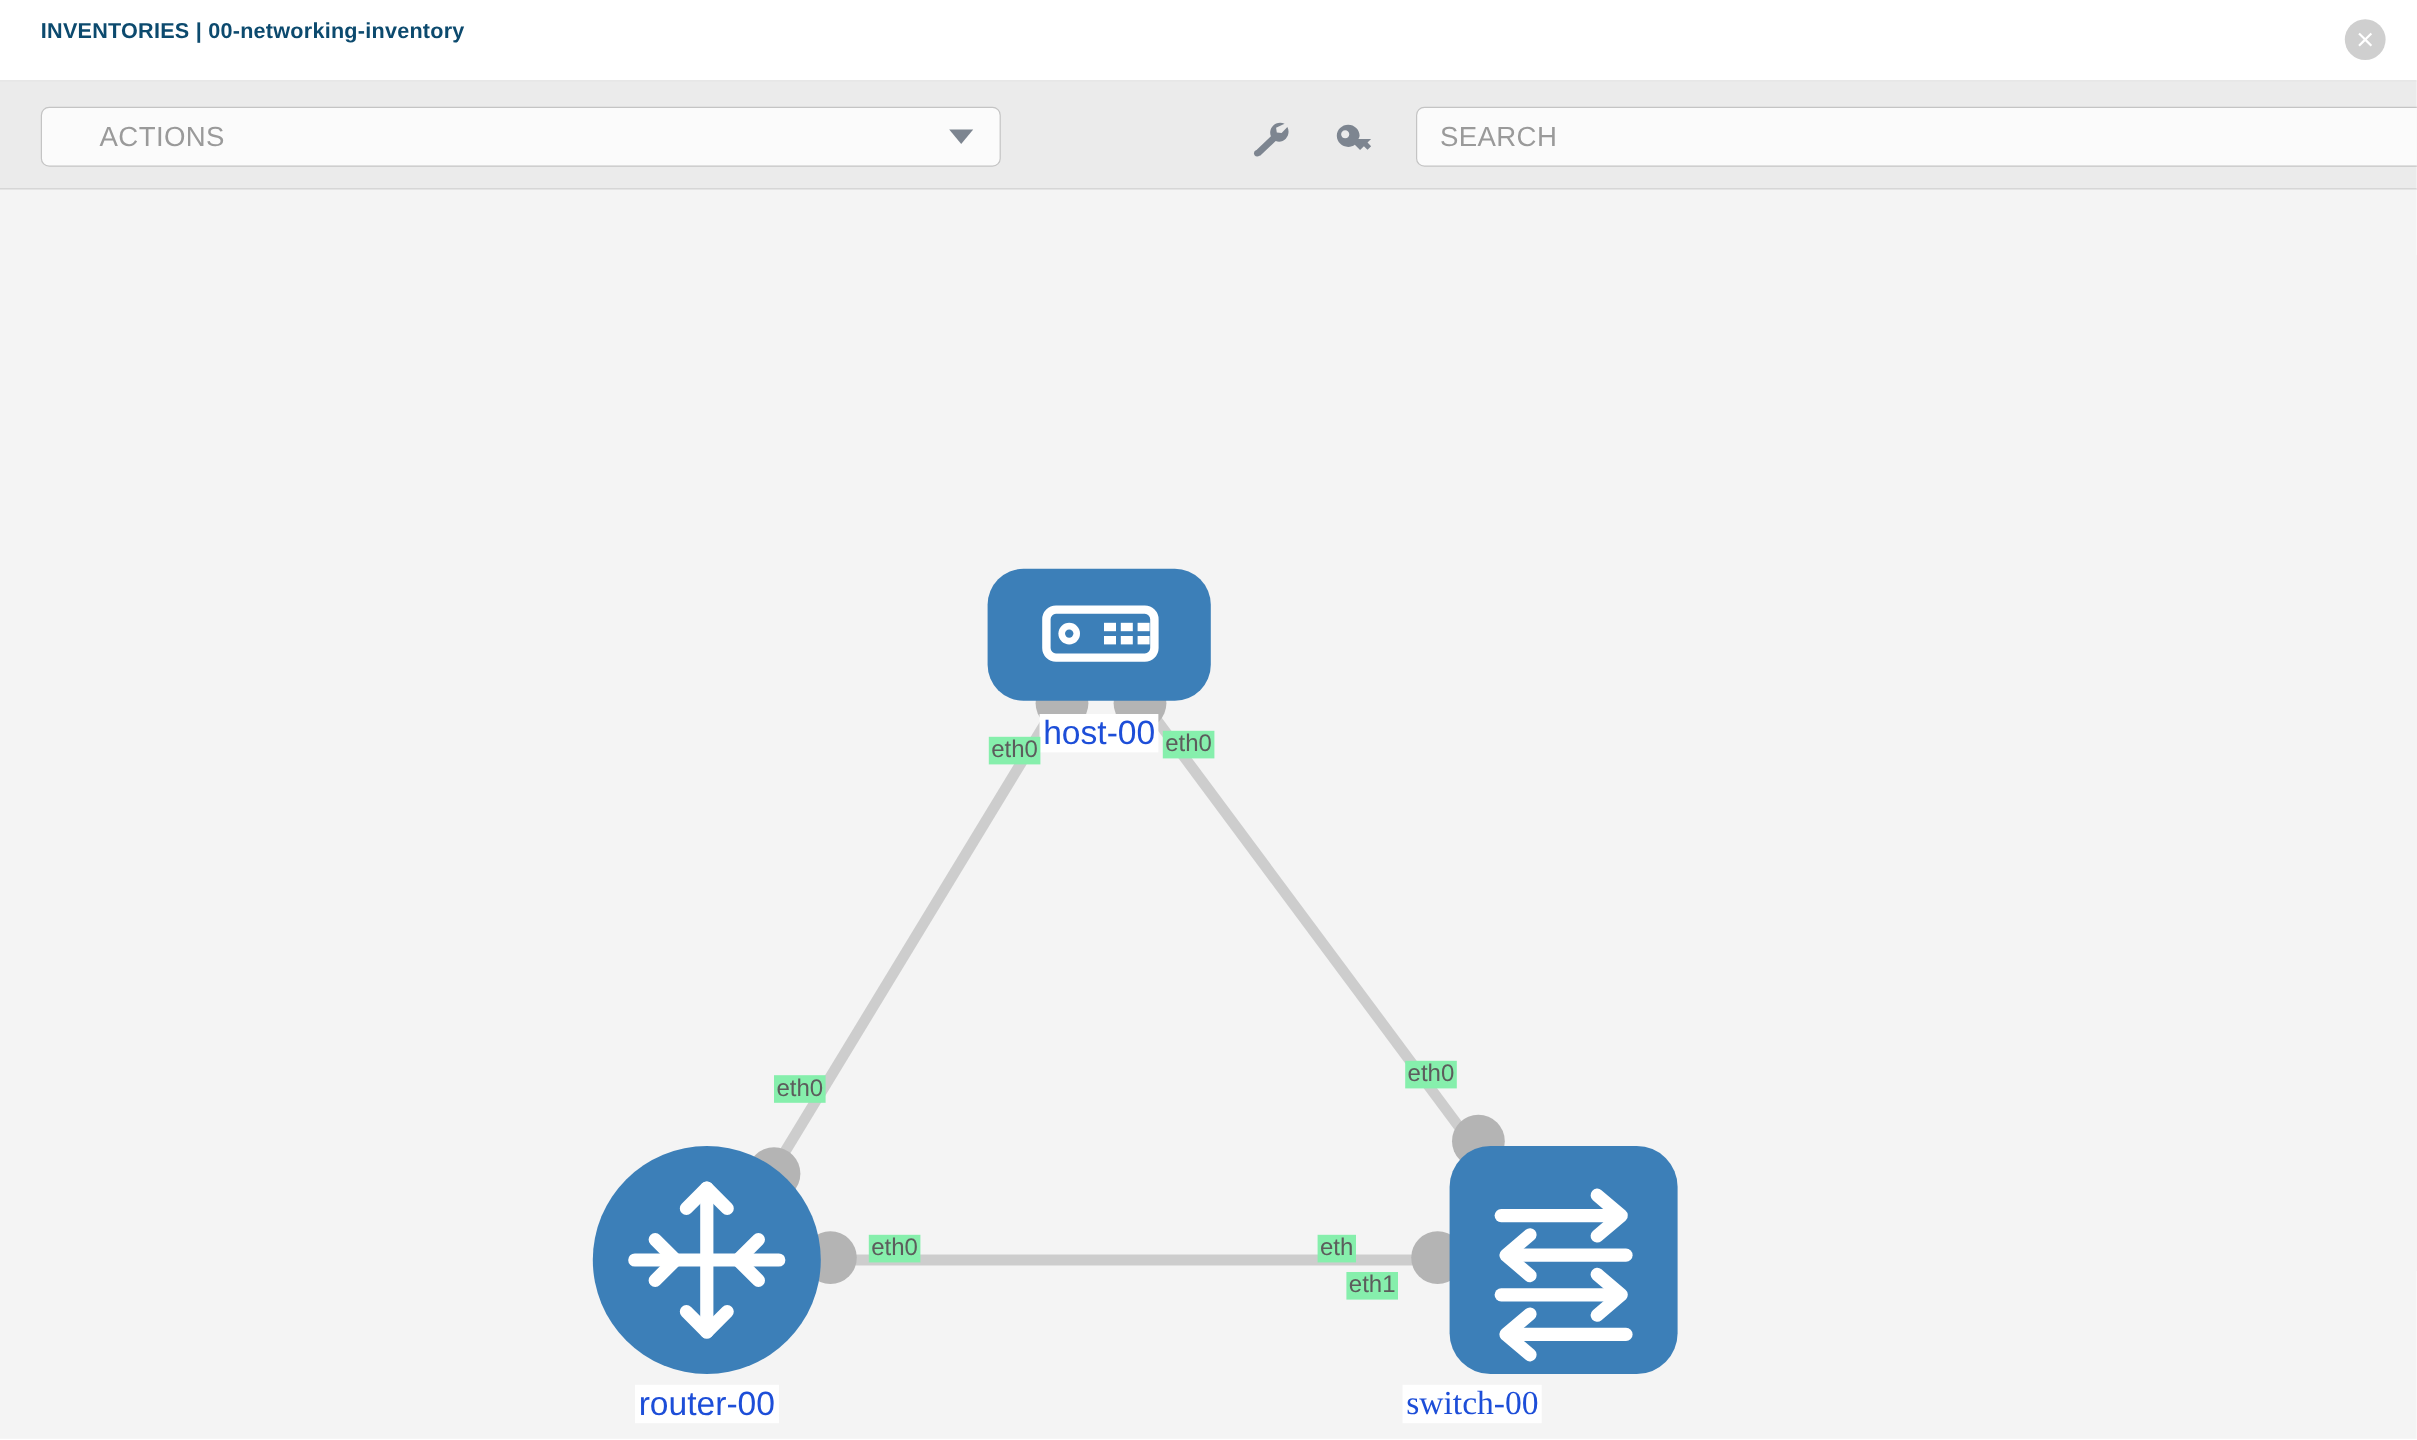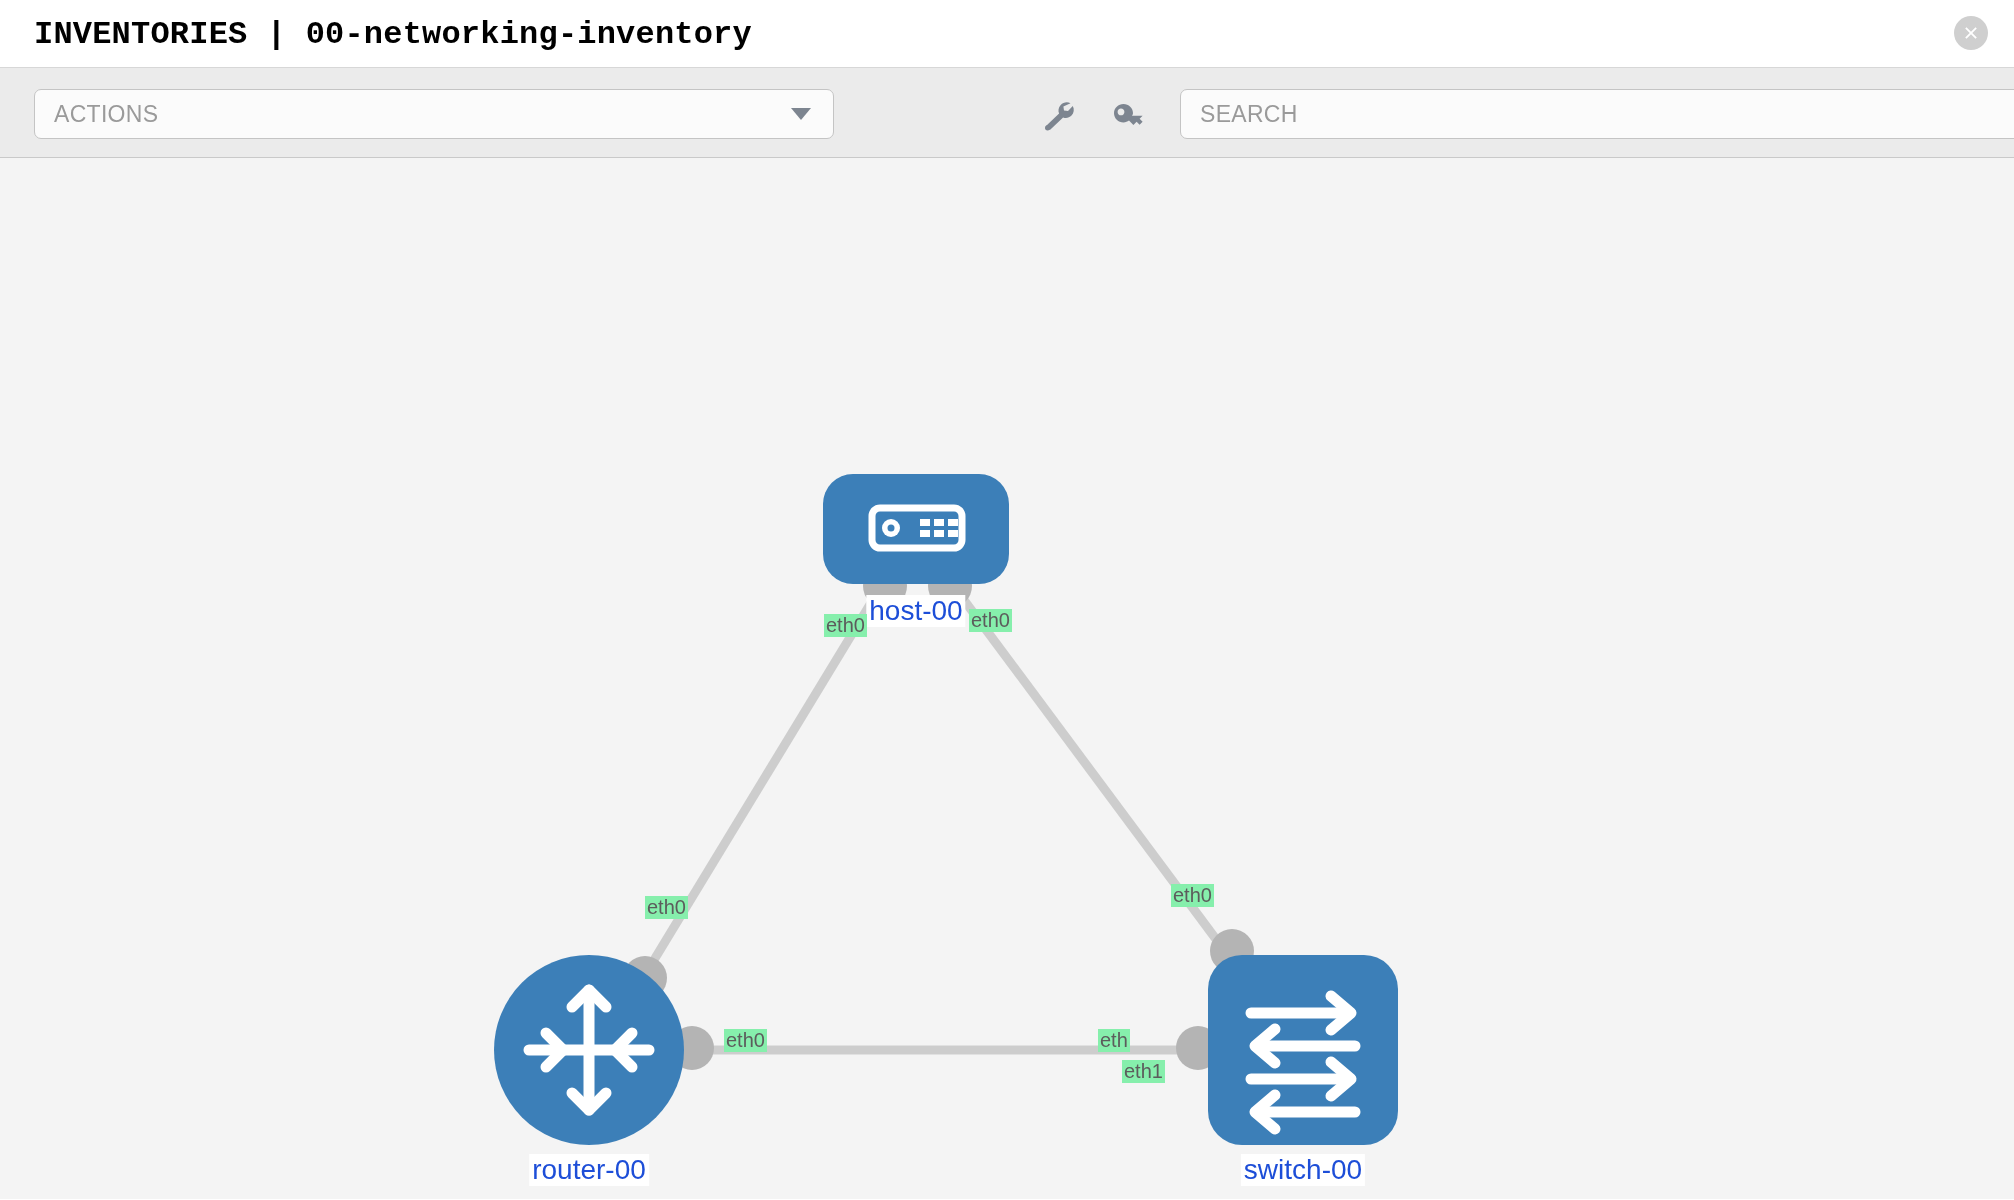--- a/index.html
+++ b/index.html
@@ -15,26 +15,25 @@
   
   .header {
     position: relative;
     height: 68px;
     background: #ffffff;
     border-bottom: 1px solid #d7d7d7;
   }
   .page-title {
     position: absolute;
     left: 34px; top: 16px;
-    font-size: 32px;
+    font-size: 18px;
     font-weight: bold;
-    color: #000000;
+    color: #0c4a6e;
     letter-spacing: 0.2px;
     white-space: nowrap;
-    font-family: Liberation Mono, monospace;
   }
   .close-btn {
     position: absolute;
     right: 26px; top: 16px;
     width: 34px; height: 34px;
     border-radius: 50%;
     background: #cfcfcf;
     cursor: pointer;
     display: flex; align-items: center; justify-content: center;
   }
@@ -50,20 +49,21 @@
   .actions-select {
     position: absolute;
     left: 34px; top: 21px;
     width: 800px; height: 50px;
     background: #fbfbfb;
     border: 1px solid #c4c4c4;
     border-radius: 7px;
     display: flex;
     align-items: center;
     cursor: pointer;
+    padding-left: 29px;
   }
   .actions-select .label {
     margin-left: 19px;
     font-size: 23px;
     color: #9a9a9a;
     letter-spacing: 0.3px;
   }
   .caret {
     position: absolute;
     right: 22px; top: 50%;
@@ -240,21 +240,21 @@
         <polyline points="1331,904 1351,921 1331,938"></polyline>
 
         <line x1="1355" y1="954" x2="1256" y2="954"></line>
         <polyline points="1275,937 1255,954 1275,971"></polyline>
       </g>
     </g>
   </svg>
 
   <div class="node-label" style="left:916px; top:437px;">host-00</div>
   <div class="node-label" style="left:589px; top:996px;text-align:right;">router-00</div>
-  <div class="node-label" style="left:1303px; top:996px;">switch-00</div>
+  <div class="node-label" style="left:1227px; top:996px;font-family:Liberation Serif, serif;">switch-00</div>
 
   <div class="iface-label" style="left:824px; top:456px;">eth0</div>
   <div class="iface-label" style="left:969px; top:451px;">eth0</div>
   <div class="iface-label" style="left:645px; top:738px;">eth0</div>
   <div class="iface-label" style="left:1171px; top:726px;">eth0</div>
   <div class="iface-label" style="left:724px; top:871px;">eth0</div>
   <div class="iface-label" style="left:1098px; top:871px;">eth</div>
   <div class="iface-label" style="left:1122px; top:902px;">eth1</div>
 
 </div>

